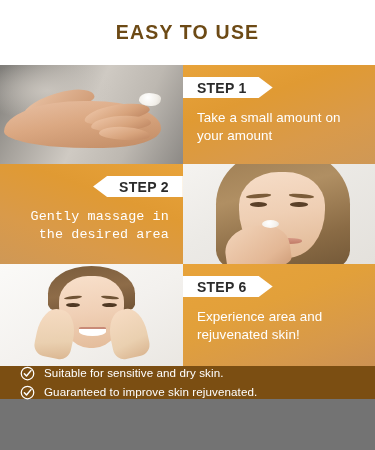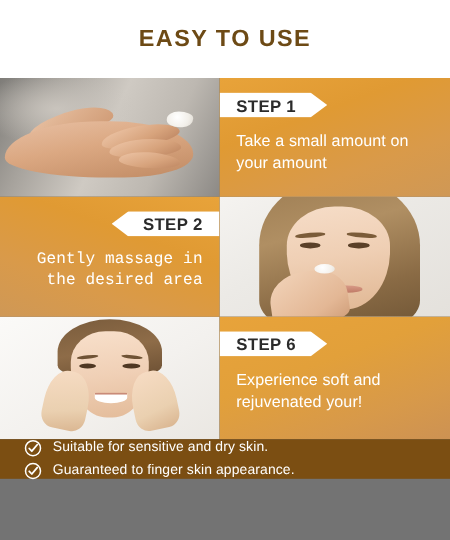--- a/index.html
+++ b/index.html
@@ -348,34 +348,34 @@
         <div class="eye r"></div>
         <div class="smile"></div>
         <div class="cheek-hand l"></div>
         <div class="cheek-hand r"></div>
       </div>
     </div>
     <div class="cell right panel-3">
       <div class="step-banner point-right">
         <span class="step-label">STEP 6</span>
       </div>
-      <div class="step-text align-left">Experience soft and rejuvenated your!</div>
+      <div class="step-text align-left">Experience area and rejuvenated skin!</div>
     </div>
   </div>
 
   <div class="benefits-bar">
     <div class="benefit-row">
       <svg class="check-icon" viewBox="0 0 24 24">
         <circle cx="12" cy="12" r="10" fill="none" stroke="#ffffff" stroke-width="2"></circle>
         <path d="M7 12.4 L10.4 16 L17.6 7.4" fill="none" stroke="#ffffff" stroke-width="2.4" stroke-linecap="round" stroke-linejoin="round"></path>
       </svg>
       <span class="benefit-text">Suitable for sensitive and dry skin.</span>
     </div>
     <div class="benefit-row">
       <svg class="check-icon" viewBox="0 0 24 24">
         <circle cx="12" cy="12" r="10" fill="none" stroke="#ffffff" stroke-width="2"></circle>
         <path d="M7 12.4 L10.4 16 L17.6 7.4" fill="none" stroke="#ffffff" stroke-width="2.4" stroke-linecap="round" stroke-linejoin="round"></path>
       </svg>
-      <span class="benefit-text">Guaranteed to finger skin appearance.</span>
+      <span class="benefit-text">Guaranteed to improve skin rejuvenated.</span>
     </div>
   </div>
 
 </div>
 
 </body></html>

